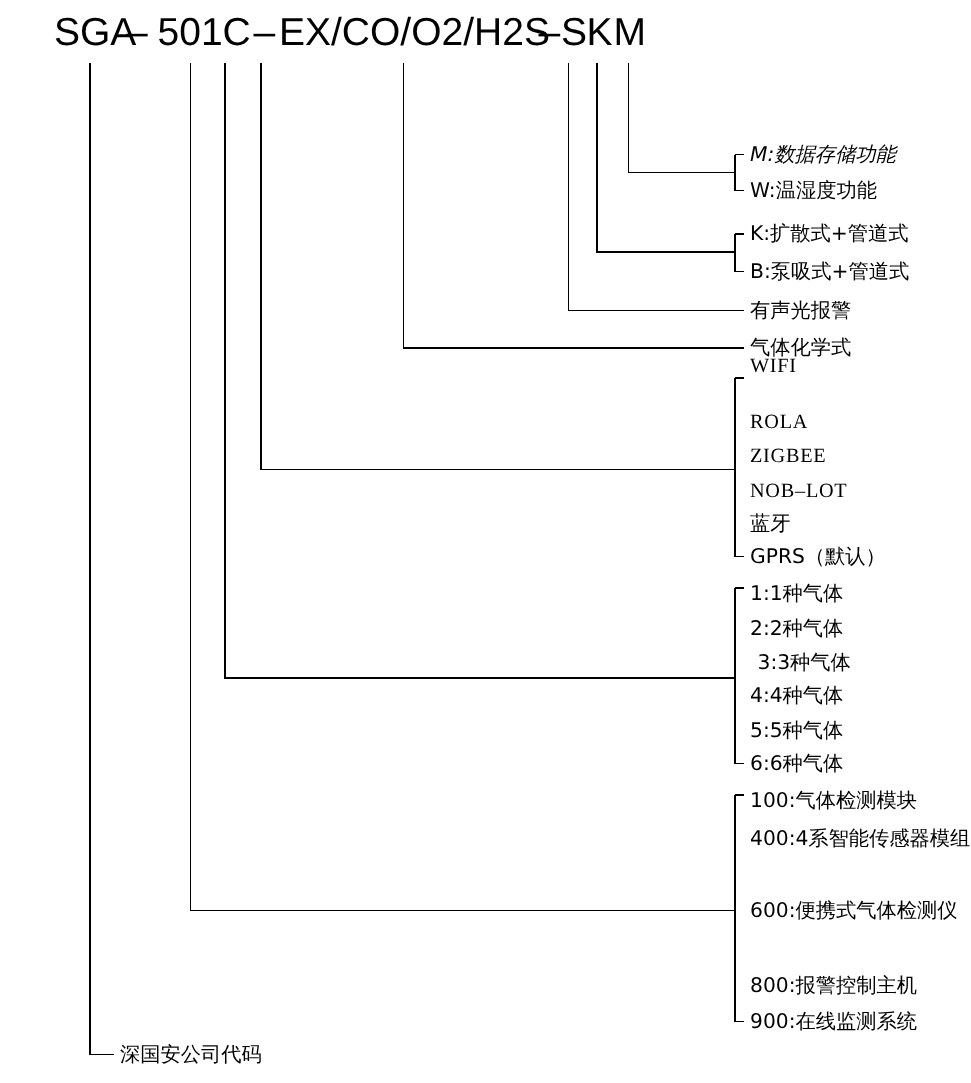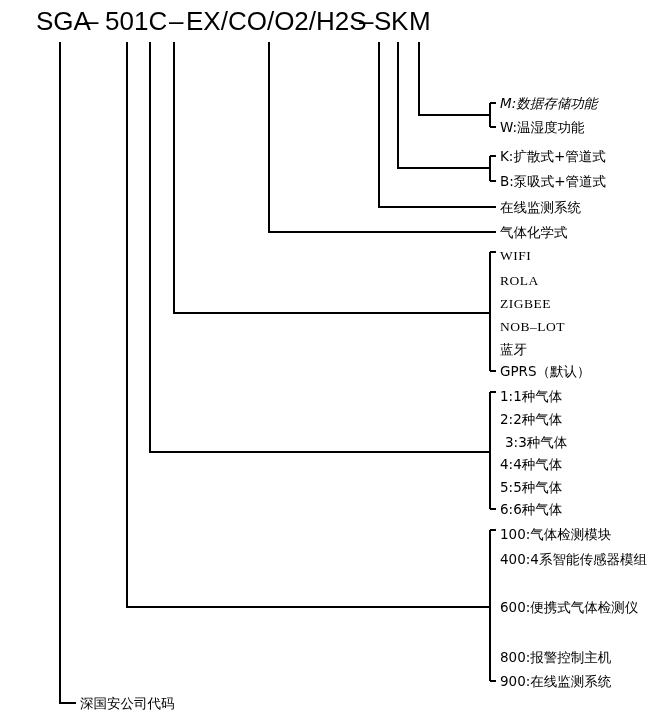--- a/index.html
+++ b/index.html
@@ -111,25 +111,25 @@
       <path d="M 38 42 L 38 703 L 54 703"></path>
     </g>
   </svg>
 
   <div class="lbl lbl-cn" style="left:478px; top:95px;font-style:italic;">M:数据存储功能</div>
   <div class="lbl lbl-cn" style="left:478px; top:119px;">W:温湿度功能</div>
 
   <div class="lbl lbl-cn" style="left:478px; top:148px;">K:扩散式+管道式</div>
   <div class="lbl lbl-cn" style="left:478px; top:173px;">B:泵吸式+管道式</div>
 
-  <div class="lbl lbl-cn" style="left:478px; top:199px;">在线监测系统</div>
+  <div class="lbl lbl-cn" style="left:478px; top:199px;">有声光报警</div>
 
   <div class="lbl lbl-cn" style="left:478px; top:224px;">气体化学式</div>
 
-  <div class="lbl lbl-mono" style="left:478px; top:248px;">WIFI</div>
+  <div class="lbl lbl-mono" style="left:478px; top:236px;">WIFI</div>
   <div class="lbl lbl-mono" style="left:478px; top:273px;">ROLA</div>
   <div class="lbl lbl-mono" style="left:478px; top:296px;">ZIGBEE</div>
   <div class="lbl lbl-mono" style="left:478px; top:319px;">NOB–LOT</div>
   <div class="lbl lbl-cn" style="left:478px; top:341px;">蓝牙</div>
   <div class="lbl lbl-cn" style="left:478px; top:363px;">GPRS（默认）</div>
 
   <div class="lbl lbl-cn" style="left:478px; top:388px;text-align:center;">1:1种气体</div>
   <div class="lbl lbl-cn" style="left:478px; top:411px;">2:2种气体</div>
   <div class="lbl lbl-cn" style="left:483px; top:434px;">3:3种气体</div>
   <div class="lbl lbl-cn" style="left:478px; top:456px;">4:4种气体</div>

